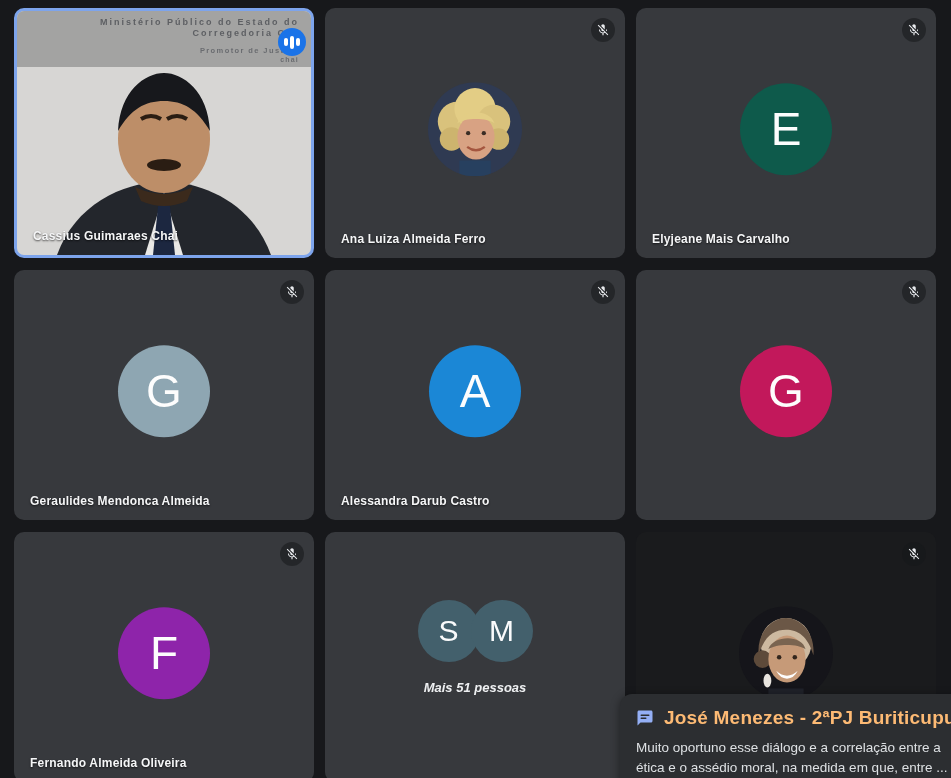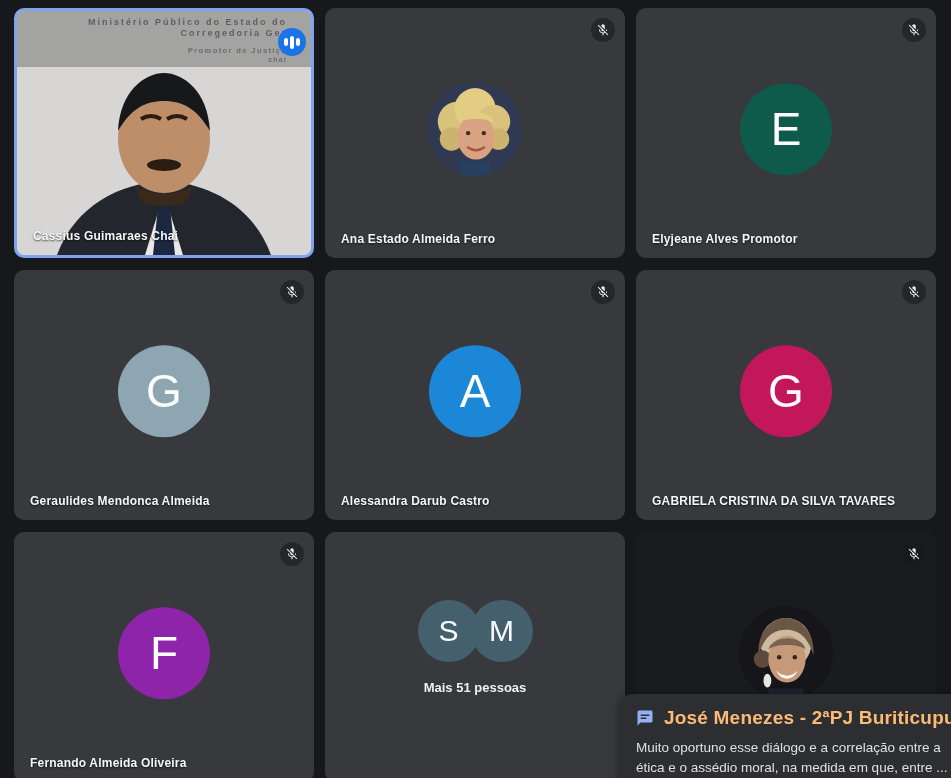--- a/index.html
+++ b/index.html
@@ -42,21 +42,21 @@
   }
   .photo-avatar svg{display:block;width:100%;height:100%;}
   
   .tile--speaking{
     background:#d7d6d4;border:3px solid #7da4ec;
   }
   .slideband{
     position:absolute;top:0;left:0;right:0;height:56px;
     background:#a3a3a2;z-index:1;
     display:flex;flex-direction:column;align-items:flex-end;
-    padding:6px 24px 0 0;box-sizing:border-box;
+    padding:6px 12px 0 0;box-sizing:border-box;
   }
   .slideband .l1{font-size:9px;font-weight:700;letter-spacing:2px;color:#5d5f63;line-height:11px;}
   .slideband .l2{font-size:9px;font-weight:700;letter-spacing:2px;color:#5d5f63;line-height:11px;}
   .slideband .l3{margin-top:7px;font-size:7.5px;font-weight:700;letter-spacing:1.4px;color:#6a6c70;line-height:9px;}
   .slideband .l4{font-size:7px;font-weight:700;letter-spacing:1.2px;color:#6a6c70;line-height:9px;}
   .audio-ind{
     position:absolute;top:17px;right:5px;z-index:4;
     width:28px;height:28px;border-radius:50%;background:#1a73e8;
     display:flex;align-items:center;justify-content:center;gap:2.5px;
   }
@@ -70,21 +70,21 @@
     position:absolute;inset:0;display:flex;flex-direction:column;
     align-items:center;justify-content:center;transform:translateY(-10px);
   }
   .ov-circles{display:flex;}
   .ov-circle{
     width:62px;height:62px;border-radius:50%;
     display:flex;align-items:center;justify-content:center;
     font-size:30px;color:#fafbfc;font-weight:400;
   }
   .ov-circle+.ov-circle{margin-left:-9px;position:relative;z-index:2;}
-  .ov-label{margin-top:18px;font-size:13px;font-weight:700;color:#eef0f2;}
+  .ov-label{margin-top:18px;font-size:13px;font-weight:700;color:#eef0f2;font-style:italic;}
   
   .chat-popup{
     position:absolute;left:620px;top:694px;width:400px;height:110px;
     background:#2c2e31;border-radius:12px;z-index:10;
     padding:13px 16px;box-sizing:border-box;
     box-shadow:0 2px 10px rgba(0,0,0,.45);
   }
   .chat-head{display:flex;align-items:center;gap:10px;}
   .chat-head svg{width:18px;height:18px;flex:0 0 auto;}
   .chat-sender{font-size:19px;font-weight:700;color:#fdba74;letter-spacing:.2px;}
@@ -140,31 +140,31 @@
           <circle cx="24" cy="58" r="12" fill="#cdb46e"></circle>
           <circle cx="72" cy="58" r="11" fill="#cdb46e"></circle>
           <ellipse cx="49" cy="56" rx="19" ry="23" fill="#d8a283"></ellipse>
           <path d="M30,42 C34,28 62,26 68,42 C60,36 38,36 30,42 Z" fill="#e3cd85"></path>
           <path d="M40,66 q9,7 18,0" stroke="#a4563f" stroke-width="2.5" fill="none"></path>
           <circle cx="41" cy="52" r="2.2" fill="#3a2d25"></circle>
           <circle cx="57" cy="52" r="2.2" fill="#3a2d25"></circle>
           <path d="M32,80 h32 v16 h-32 Z" fill="#27405f"></path>
         </svg>
       </div>
-      <span class="name">Ana Estado Almeida Ferro</span>
+      <span class="name">Ana Luiza Almeida Ferro</span>
     </div>
 
     <div class="tile">
       <div class="micoff">
         <svg viewBox="0 0 24 24">
             <path fill="#e8eaed" d="M19 11h-1.7c0 .74-.16 1.43-.43 2.05l1.23 1.23c.56-.98.9-2.09.9-3.28zm-4.02.17c0-.06.02-.11.02-.17V5c0-1.66-1.34-3-3-3S9 3.34 9 5v.18l5.98 5.99zM4.27 3 3 4.27l6.01 6.01V11c0 1.66 1.33 3 2.99 3 .22 0 .44-.03.65-.08l1.66 1.66c-.71.33-1.5.52-2.31.52-2.76 0-5.3-2.1-5.3-5.1H5c0 3.41 2.72 6.23 6 6.72V21h2v-3.28c.91-.13 1.77-.45 2.54-.9L19.73 21 21 19.73 4.27 3z"></path>
           </svg>
       </div>
       <div class="avatar" style="background-color: rgb(14, 90, 75);">E</div>
-      <span class="name">Elyjeane Alves Promotor</span>
+      <span class="name">Elyjeane Mais Carvalho</span>
     </div>
 
     <div class="tile">
       <div class="micoff">
         <svg viewBox="0 0 24 24">
             <path fill="#e8eaed" d="M19 11h-1.7c0 .74-.16 1.43-.43 2.05l1.23 1.23c.56-.98.9-2.09.9-3.28zm-4.02.17c0-.06.02-.11.02-.17V5c0-1.66-1.34-3-3-3S9 3.34 9 5v.18l5.98 5.99zM4.27 3 3 4.27l6.01 6.01V11c0 1.66 1.33 3 2.99 3 .22 0 .44-.03.65-.08l1.66 1.66c-.71.33-1.5.52-2.31.52-2.76 0-5.3-2.1-5.3-5.1H5c0 3.41 2.72 6.23 6 6.72V21h2v-3.28c.91-.13 1.77-.45 2.54-.9L19.73 21 21 19.73 4.27 3z"></path>
           </svg>
       </div>
       <div class="avatar" style="background-color: rgb(142, 166, 178);">G</div>
       <span class="name">Geraulides Mendonca Almeida</span>
@@ -180,21 +180,20 @@
       <span class="name">Alessandra Darub Castro</span>
     </div>
 
     <div class="tile">
       <div class="micoff">
         <svg viewBox="0 0 24 24">
             <path fill="#e8eaed" d="M19 11h-1.7c0 .74-.16 1.43-.43 2.05l1.23 1.23c.56-.98.9-2.09.9-3.28zm-4.02.17c0-.06.02-.11.02-.17V5c0-1.66-1.34-3-3-3S9 3.34 9 5v.18l5.98 5.99zM4.27 3 3 4.27l6.01 6.01V11c0 1.66 1.33 3 2.99 3 .22 0 .44-.03.65-.08l1.66 1.66c-.71.33-1.5.52-2.31.52-2.76 0-5.3-2.1-5.3-5.1H5c0 3.41 2.72 6.23 6 6.72V21h2v-3.28c.91-.13 1.77-.45 2.54-.9L19.73 21 21 19.73 4.27 3z"></path>
           </svg>
       </div>
       <div class="avatar" style="background-color: rgb(194, 24, 91);">G</div>
-      <span class="name">GABRIELA CRISTINA DA SILVA TAVARES</span>
     </div>
 
     <div class="tile">
       <div class="micoff">
         <svg viewBox="0 0 24 24">
             <path fill="#e8eaed" d="M19 11h-1.7c0 .74-.16 1.43-.43 2.05l1.23 1.23c.56-.98.9-2.09.9-3.28zm-4.02.17c0-.06.02-.11.02-.17V5c0-1.66-1.34-3-3-3S9 3.34 9 5v.18l5.98 5.99zM4.27 3 3 4.27l6.01 6.01V11c0 1.66 1.33 3 2.99 3 .22 0 .44-.03.65-.08l1.66 1.66c-.71.33-1.5.52-2.31.52-2.76 0-5.3-2.1-5.3-5.1H5c0 3.41 2.72 6.23 6 6.72V21h2v-3.28c.91-.13 1.77-.45 2.54-.9L19.73 21 21 19.73 4.27 3z"></path>
           </svg>
       </div>
       <div class="avatar" style="background-color: rgb(142, 36, 170);">F</div>
       <span class="name">Fernando Almeida Oliveira</span>

